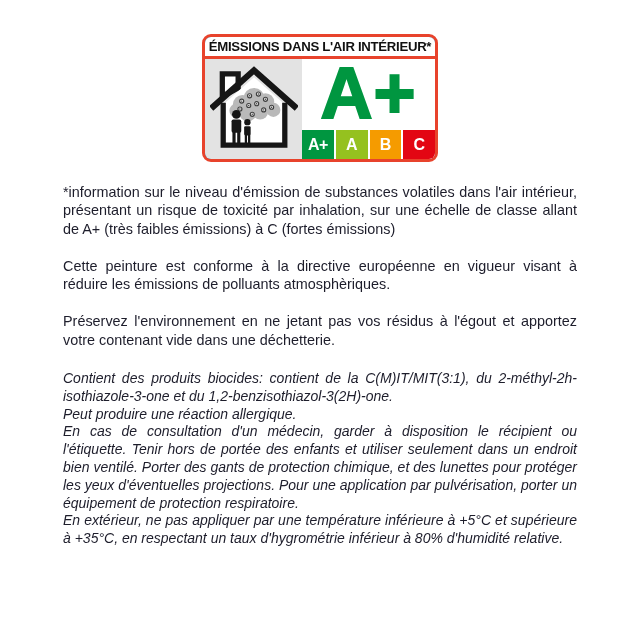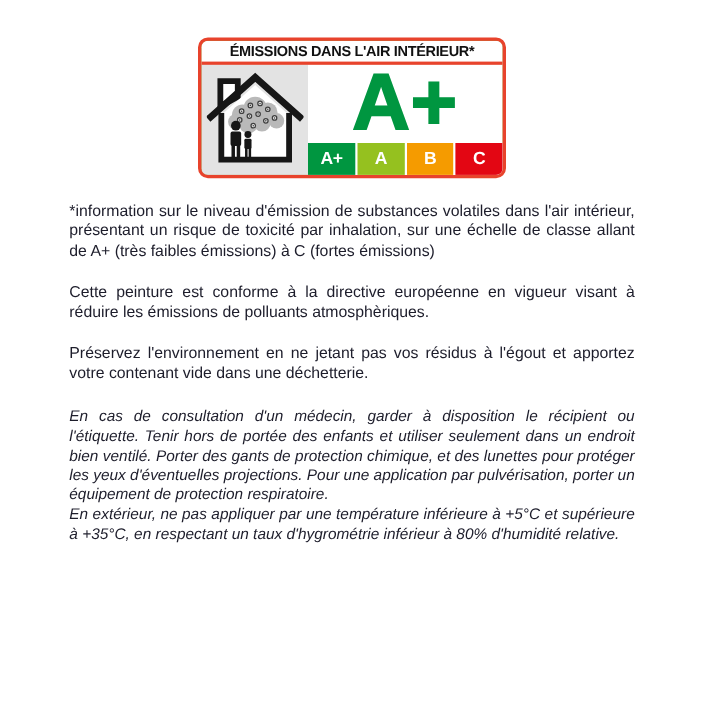--- a/index.html
+++ b/index.html
@@ -7,26 +7,26 @@
   body {
     width: 640px; height: 640px;
     font-family: "Liberation Sans", sans-serif;
     color: #1d1d2b;
     overflow: hidden;
   }
   .page { width: 640px; height: 640px; position: relative; background: #fff; }
 
   
   .label-box {
-    width: 280px;
+    width: 236px;
     margin: 34px auto 0 auto;
     border: 3px solid #e8432c;
     border-radius: 9px;
     overflow: hidden;
-    background: #a16207;
+    background: #0369a1;
   }
   .label-banner {
     height: 22px;
     display: flex; align-items: center; justify-content: center;
     border-bottom: 3px solid #e8432c;
     font-weight: bold;
     font-size: 13.2px;
     letter-spacing: -0.3px;
     white-space: nowrap;
     color: #111;
@@ -154,18 +154,20 @@
     <div class="footnote">
       <p>*information sur le niveau d'émission de substances volatiles dans l'air intérieur, présentant un risque de toxicité par inhalation, sur une échelle de classe allant de A+ (très faibles émissions) à C (fortes émissions)</p>
     </div>
 
     <div class="regulatory">
       <p>Cette peinture est conforme à la directive européenne en vigueur visant à réduire les émissions de polluants atmosphèriques.</p>
       <p>Préservez l'environnement en ne jetant pas vos résidus à l'égout et apportez votre contenant vide dans une déchetterie.</p>
     </div>
 
     <div class="safety">
+      <p>Contient des produits biocides: contient de la C(M)IT/MIT(3:1), du 2-méthyl-2h-isothiazole-3-one et du 1,2-benzisothiazol-3(2H)-one.</p>
+      <p>Peut produire une réaction allergique.</p>
       <p>En cas de consultation d'un médecin, garder à disposition le récipient ou l'étiquette. Tenir hors de portée des enfants et utiliser seulement dans un endroit bien ventilé. Porter des gants de protection chimique, et des lunettes pour protéger les yeux d'éventuelles projections. Pour une application par pulvérisation, porter un équipement de protection respiratoire.</p>
       <p>En extérieur, ne pas appliquer par une température inférieure à +5°C et supérieure à +35°C, en respectant un taux d'hygrométrie inférieur à 80% d'humidité relative.</p>
     </div>
 
   </div>
 </div>
 
 </body></html>

